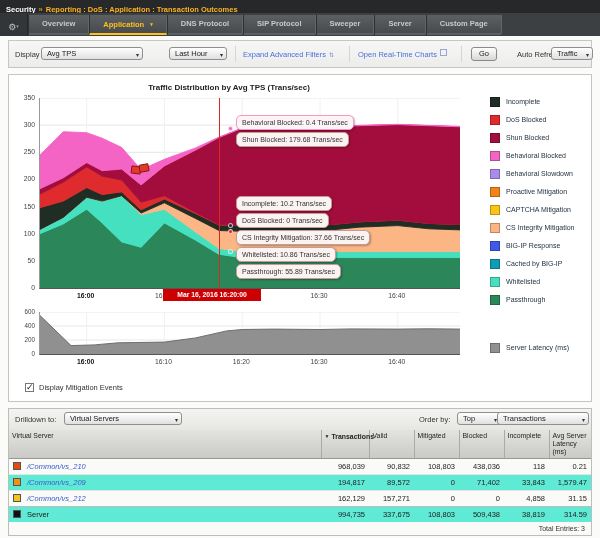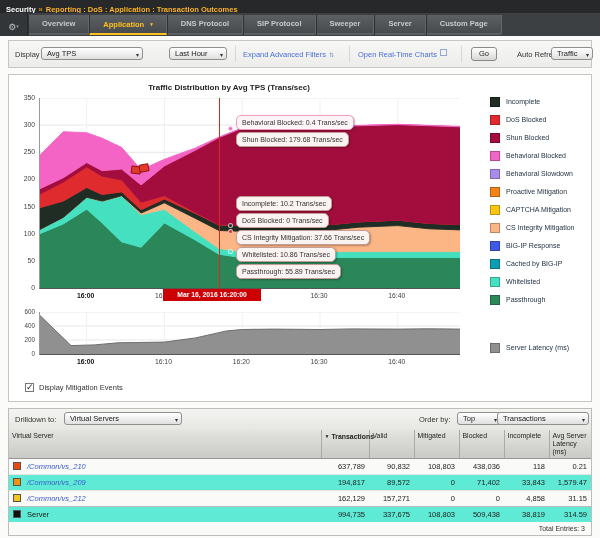--- a/index.html
+++ b/index.html
@@ -277,21 +277,21 @@
               <th>Valid</th>
               <th>Mitigated</th>
               <th>Blocked</th>
               <th>Incomplete</th>
               <th>Avg Server Latency (ms)</th>
             </tr>
           </thead>
         <tbody id="table-body">
             <tr>
               <td><span class="row-swatch" style="background: rgb(232, 73, 15);"></span><span class="vs-link">/Common/vs_210</span></td>
-              <td class="num">637,789</td>
+              <td class="num">968,039</td>
               <td class="num">90,832</td>
               <td class="num">108,803</td>
               <td class="num">438,036</td>
               <td class="num">118</td>
               <td class="num">0.21</td>
             </tr>
             <tr class="alt ">
               <td><span class="row-swatch" style="background: rgb(242, 145, 17);"></span><span class="vs-link">/Common/vs_209</span></td>
               <td class="num">194,817</td>
               <td class="num">89,572</td>

